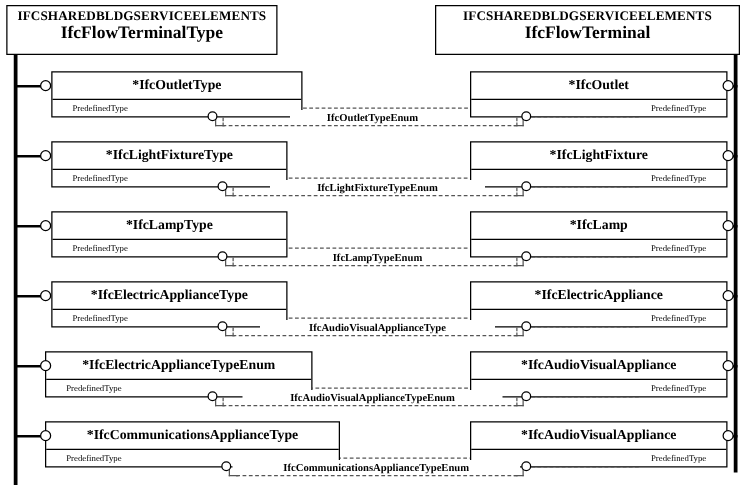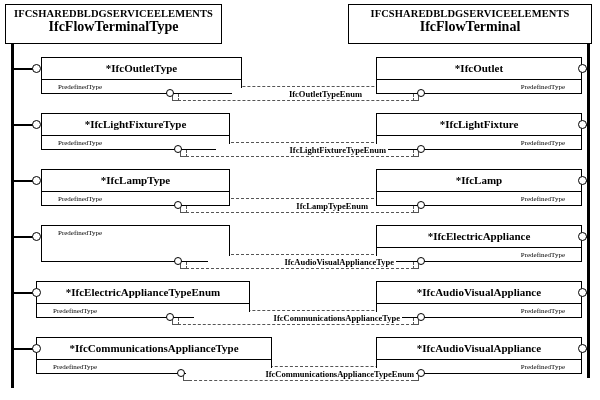--- a/index.html
+++ b/index.html
@@ -105,21 +105,21 @@
     text-align:center;
     white-space:nowrap;
   }
   .enum-label{
     position:absolute;
     z-index:7;
     background:#fff;
     font-size:8.5px;
     font-weight:bold;
     white-space:nowrap;
-    text-align:right;
+    text-align:center;
     line-height:12px;
     padding:0 2px;
   }
   
   .dash-run{
     position:absolute;
     border-top:1.5px dashed #555;
     z-index:2;
   }
   
@@ -217,20 +217,21 @@
   <div class="entity" style="left:376px;top:169px;width:206px;height:37px;">
     <div class="entity-title">*IfcLamp</div>
     <div class="entity-attr attr-right">PredefinedType</div>
   </div>
   <div class="endcircle" style="left:578px;top:176px;"></div>
   <div class="stub" style="left:584px;top:180px;width:6px;"></div>
 
   <div class="stub" style="left:12px;top:236px;width:22px;"></div>
   <div class="endcircle" style="left:32px;top:232px;"></div>
   <div class="entity" style="left:41px;top:225px;width:189px;height:37px;">
+    <div class="entity-title">*IfcElectricApplianceType</div>
     <div class="entity-attr attr-left">PredefinedType</div>
   </div>
   <div class="bracket bracket-l" style="left:180px;top:254px;width:8px;height:15px;"></div>
   <div class="conn-circle" style="left:174px;top:257px;"></div>
   <div class="enum-link" style="left:186px;top:254px;width:228px;height:15px;"></div>
   <div class="enum-label" style="left:208px;top:256px;width:184px;">IfcAudioVisualApplianceType</div>
   <div class="bracket bracket-r" style="left:411px;top:254px;width:8px;height:15px;"></div>
   <div class="conn-circle" style="left:417px;top:257px;"></div>
   <div class="dash-run" style="left:425px;top:261px;width:86px;"></div>
   <div class="entity" style="left:376px;top:225px;width:206px;height:37px;">
@@ -242,21 +243,21 @@
 
   <div class="stub" style="left:12px;top:292px;width:22px;"></div>
   <div class="endcircle" style="left:32px;top:288px;"></div>
   <div class="entity" style="left:36px;top:281px;width:214px;height:37px;">
     <div class="entity-title">*IfcElectricApplianceTypeEnum</div>
     <div class="entity-attr attr-left">PredefinedType</div>
   </div>
   <div class="bracket bracket-l" style="left:172px;top:310px;width:8px;height:15px;"></div>
   <div class="conn-circle" style="left:166px;top:313px;"></div>
   <div class="enum-link" style="left:178px;top:310px;width:236px;height:15px;"></div>
-  <div class="enum-label" style="left:194px;top:312px;width:204px;">IfcCommunicationsApplianceType</div>
+  <div class="enum-label" style="left:194px;top:312px;width:204px;">IfcAudioVisualApplianceTypeEnum</div>
   <div class="bracket bracket-r" style="left:411px;top:310px;width:8px;height:15px;"></div>
   <div class="conn-circle" style="left:417px;top:313px;"></div>
   <div class="dash-run" style="left:425px;top:317px;width:86px;"></div>
   <div class="entity" style="left:376px;top:281px;width:206px;height:37px;">
     <div class="entity-title">*IfcAudioVisualAppliance</div>
     <div class="entity-attr attr-right">PredefinedType</div>
   </div>
   <div class="endcircle" style="left:578px;top:288px;"></div>
   <div class="stub" style="left:584px;top:292px;width:6px;"></div>
 

